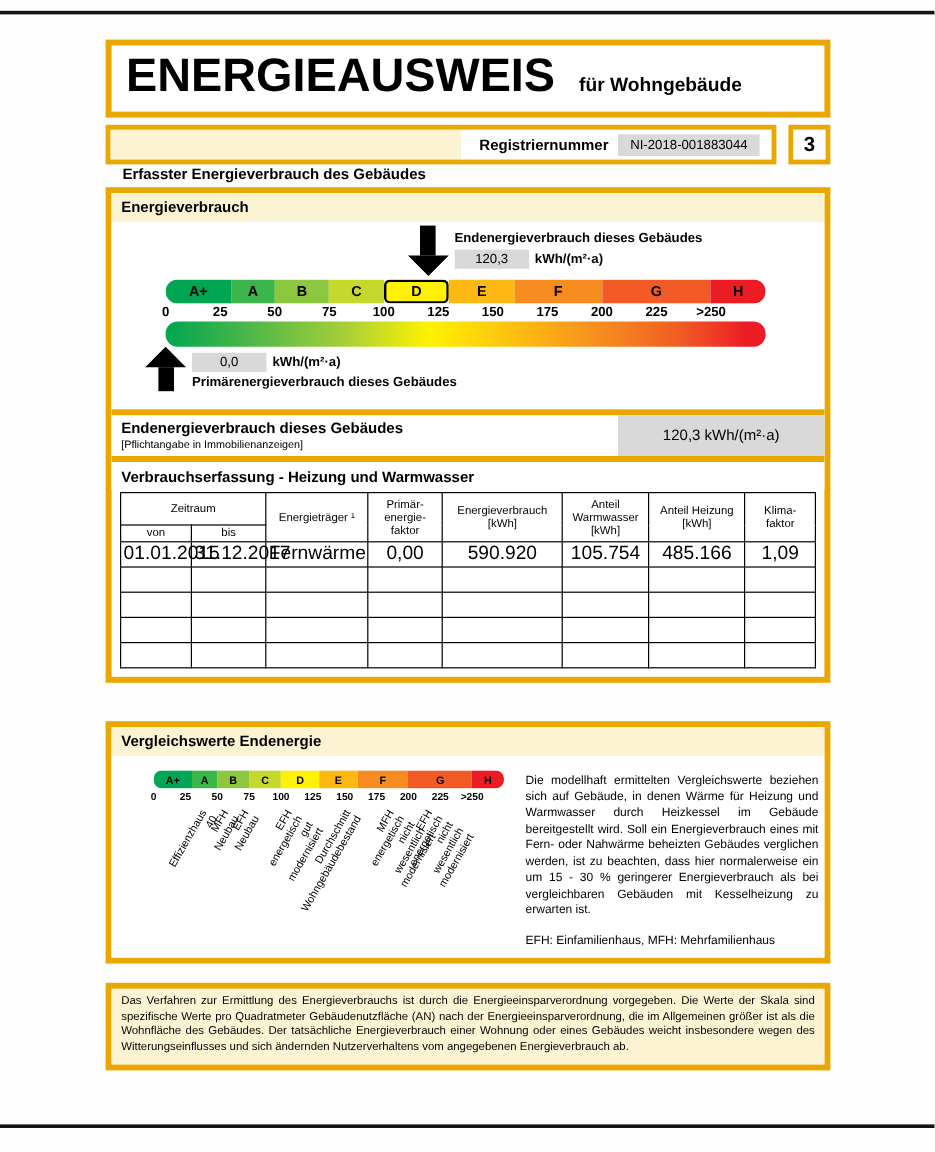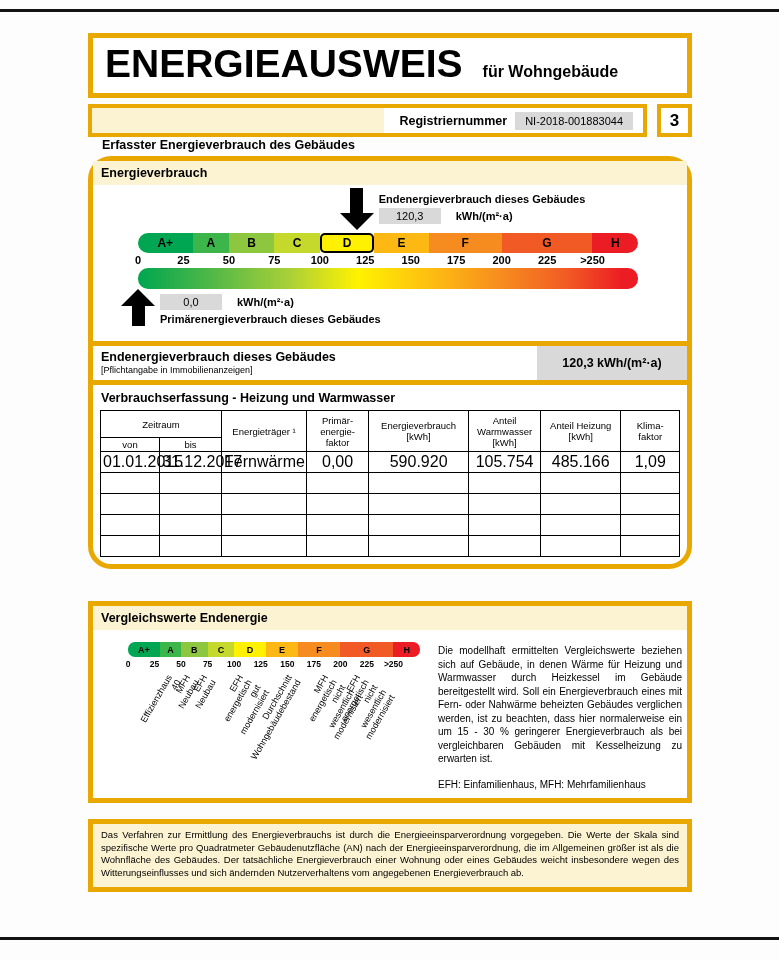--- a/index.html
+++ b/index.html
@@ -31,58 +31,58 @@
                  padding:0 10px; height:33px;
                  background:linear-gradient(to right,#FCF3D2 0 53%,#ffffff 53% 100%); }
   .section-title { font-size:12.5px; font-weight:bold;margin-top:48px; }
   .registry { display:flex; align-items:center; gap:8px; }
   .registry-label { font-size:12.5px; font-weight:bold; }
   .registry-value { font-size:11px; padding:3px 10px; }
   .page-num { width:35px; height:33px; border-width:4px; display:flex; align-items:center; justify-content:center;
               font-size:17px; font-weight:bold; }
 
   
-  .main-box { margin-top:19px;border-radius:23px; }
+  .main-box { margin-top:19px; }
   .strip { background:#FCF3D2; font-size:12.5px; font-weight:bold; padding:5px 8px; }
 
   .scale-area { position:relative; height:156px; background:#fff; }
 
   .marker-down { position:absolute; top:3px; width:34px; }
   .marker-down .shaft { width:13px; height:25px; background:#000; margin:0 auto; }
   .marker-down .head { width:0; height:0; border-left:17px solid transparent; border-right:17px solid transparent; border-top:17px solid #000; }
   .marker-up { position:absolute; top:104px; width:34px; }
   .marker-up .head { width:0; height:0; border-left:17px solid transparent; border-right:17px solid transparent; border-bottom:17px solid #000; }
   .marker-up .shaft { width:13px; height:20px; background:#000; margin:0 auto; }
 
   .marker-label { position:absolute; }
   #end-label { top:8px; }
   #primary-label { top:106px; }
   .bold-label { font-size:11px; font-weight:bold; white-space:nowrap; }
-  .value-line { display:flex; align-items:center; gap:15px; margin-top:3px; }
+  .value-line { display:flex; align-items:center; gap:5px; margin-top:3px; }
   .value-box { width:62px; text-align:center; padding:2px 0; font-size:11px; }
   .unit { font-size:11px; font-weight:bold; }
   #primary-label .bold-label { margin-top:3px; }
 
   .letter-bar { display:flex; overflow:hidden; }
   #main-letters { position:absolute; left:45px; top:48px; width:500px; height:20px; font-size:12px; border-radius:10px; }
   .seg { display:flex; align-items:center; justify-content:center; font-weight:bold; color:#000; font-size:inherit; }
   .seg-hl { box-shadow:inset 0 0 0 2px #000; border-radius:5px; }
 
   .tickrow { }
   .tick { position:absolute; top:0; transform:translateX(-50%); font-weight:bold; white-space:nowrap; font-size:inherit; }
   #main-ticks { position:absolute; left:45px; top:69px; width:500px; height:13px; font-size:11px; }
 
   #main-gradient { position:absolute; left:45px; top:83px; width:500px; height:21px; border-radius:10px; }
 
   .ee-strip { display:flex; border-top:5px solid #E9A800; border-bottom:5px solid #E9A800; background:#fff; }
   .ee-left { flex:1; padding:4px 8px 5px; }
   .ee-title { font-size:12.5px; font-weight:bold; }
   .ee-note { font-size:9px; margin-top:1px; }
-  .ee-value { width:150px; background:#D9D9D9; display:flex; align-items:center; justify-content:center;
-              font-size:12.5px; font-weight:bold; }
+  .ee-value { width:172px; background:#D9D9D9; display:flex; align-items:center; justify-content:center;
+              font-size:12.5px; font-weight:normal; }
 
   .table-title { font-size:12.5px; font-weight:bold; padding:6px 8px 3px; background:#fff; }
   .vtable { border-collapse:collapse; table-layout:fixed; width:calc(100% - 14px); margin:2px 7px 7px; background:#fff; }
   .vtable th, .vtable td { border:1px solid #000; font-size:9.5px; font-weight:normal; text-align:center;
                            vertical-align:middle; padding:1px 2px; white-space:pre-line; }
   .vtable thead tr:first-child th { height:27px; }
   .th-zeitraum { border-bottom:none; vertical-align:top; padding-top:5px; }
   .th-sub { border-top:none; height:13px; }
   .vtable td { height:15px; font-size:16px; }
 

